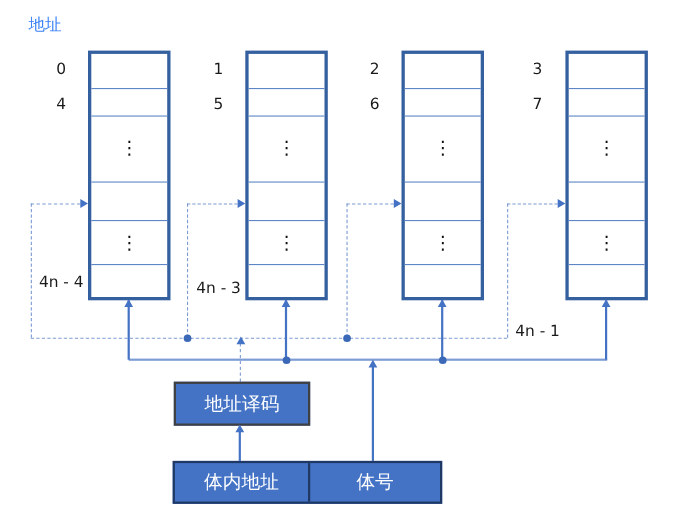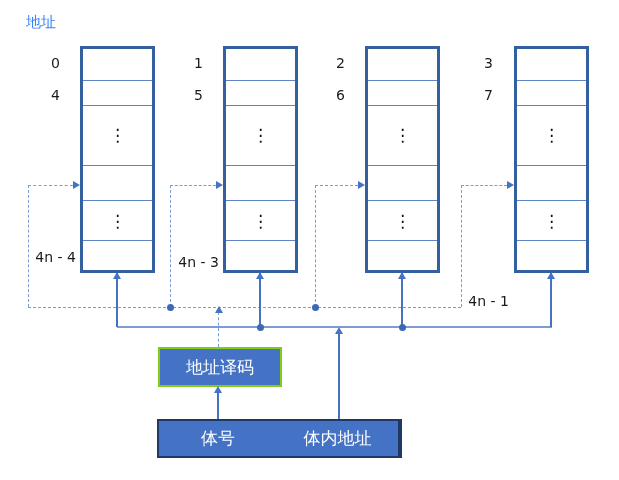--- a/index.html
+++ b/index.html
@@ -18,21 +18,21 @@
   .dashv{position:absolute;width:0;border-left:1px dashed #7C9BD3;}
   .dashh{position:absolute;height:0;border-top:1px dashed #7C9BD3;}
   .solidv{position:absolute;width:2px;background:#4472C4;}
   .bus-dashed{position:absolute;height:0;border-top:1px dashed #7C9BD3;}
   .bus-solid{position:absolute;height:2px;background:#7D9CD4;}
   .arrow-up{position:absolute;width:0;height:0;border-left:4px solid transparent;
             border-right:4px solid transparent;border-bottom:7px solid #4472C4;}
   .arrow-right{position:absolute;width:0;height:0;border-top:4px solid transparent;
                border-bottom:4px solid transparent;border-left:7px solid #4472C4;}
   .jdot{position:absolute;width:7px;height:7px;border-radius:50%;background:#3C68B8;}
-  .bluebox{position:absolute;background:#4472C4;border:2px solid #84cc16;box-sizing:border-box;
+  .bluebox{position:absolute;background:#4472C4;border:2px solid #404040;box-sizing:border-box;
            color:#fff;font-size:17px;display:flex;align-items:center;justify-content:center;}
   .regbox{position:absolute;left:157px;top:419px;width:245px;height:39px;border:2px solid #1F3864;
           box-sizing:border-box;background:#4472C4;display:flex;}
   .regcell{display:flex;align-items:center;justify-content:center;color:#fff;font-size:17px;}
   .regcell.first{width:121px;border-right:2px solid #1F3864;box-sizing:content-box;}
   .regcell.second{flex:1;}
 </style>
 </head>
 <body>
 
@@ -127,21 +127,21 @@
   <div class="arrow-up" style="left:335px;top:327px;"></div>
 
   <div class="bluebox" style="left:158px;top:347px;width:124px;height:40px;">
     <span>地址译码</span>
   </div>
 
   <div class="solidv" style="left:217px;top:392px;height:27px;"></div>
   <div class="arrow-up" style="left:214px;top:386px;"></div>
 
   <div class="regbox">
+    <div class="regcell first">
+      <span>体内地址</span>
+    </div>
     <div class="regcell second">
       <span>体号</span>
-    </div>
-    <div class="regcell first">
-      <span>体内地址</span>
     </div>
   </div>
 
 </div>
 
 </body></html>

